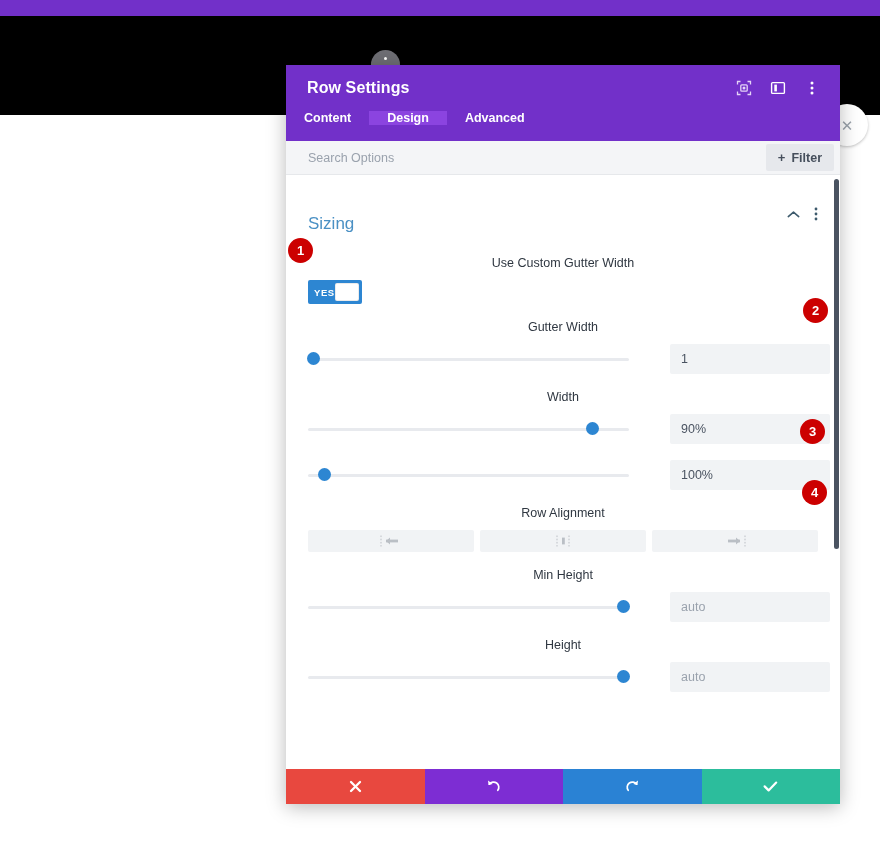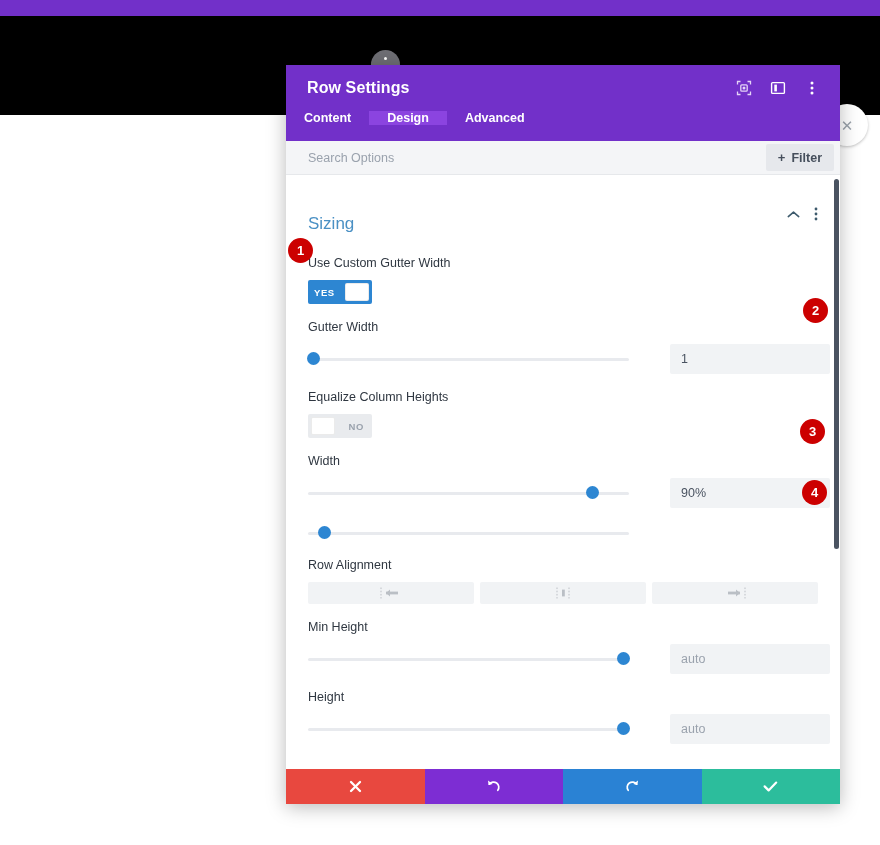--- a/index.html
+++ b/index.html
@@ -139,26 +139,27 @@
     color: #4a90c4; font-size: 17px; flex: 1 1 auto; margin-top: 20px;
   }
   .section-ctrls { display: flex; align-items: center; gap: 14px; }
   .caret-up, .dots-v { cursor: pointer; display: flex; }
 
   
   .field { padding-top: 16px; }
   .field-label {
     font-size: 12.5px; color: #2f3741; font-weight: normal;
     margin-bottom: 10px;
+    text-align: center;
   }
 
   
   .toggle {
     display: inline-flex; align-items: center;
-    width: 64px; height: 24px; border-radius: 2px;
+    width: 54px; height: 24px; border-radius: 2px;
     cursor: pointer; position: relative;
   }
   .toggle.on { background: #2d86d2; justify-content: flex-start; padding-left: 6px; }
   .toggle.off { background: #e9ebee; justify-content: flex-end; padding-right: 8px; }
   .toggle .ttext {
     font-size: 9.5px; font-weight: bold; letter-spacing: .6px;
   }
   .toggle.on .ttext { color: #ffffff; }
   .toggle.off .ttext { color: #9aa2ad; }
   .toggle .knob {
@@ -330,45 +331,39 @@
         <div class="field-label">Gutter Width</div>
         <div class="slider-row">
           <div class="slider-wrap">
             <div class="slider-track"></div>
             <div class="slider-knob" style="left:5px"></div>
           </div>
           <div class="value-box">1</div>
         </div>
       </div>
 
-      <div class="field">
-        <div class="field-label">Equalize Column Heights</div>
-        <div class="toggle off">
-          <span class="ttext">NO</span>
-          <span class="knob"></span>
-        </div>
-      </div>
 
       <div class="field">
         <div class="field-label">Width</div>
         <div class="slider-row">
           <div class="slider-wrap">
             <div class="slider-track"></div>
             <div class="slider-knob" style="left:284px"></div>
           </div>
           <div class="value-box">90%</div>
         </div>
       </div>
 
       <div class="field">
         <div class="slider-row">
           <div class="slider-wrap">
             <div class="slider-track"></div>
             <div class="slider-knob" style="left:16px"></div>
           </div>
+          <div class="value-box">100%</div>
         </div>
       </div>
 
       <div class="field">
         <div class="field-label">Row Alignment</div>
         <div class="align-row">
           <div class="align-btn">
             <span>
               <svg width="22" height="12" viewBox="0 0 22 12">
                 <g stroke="#4a5361" stroke-width="1" stroke-dasharray="1.6 1.6">

